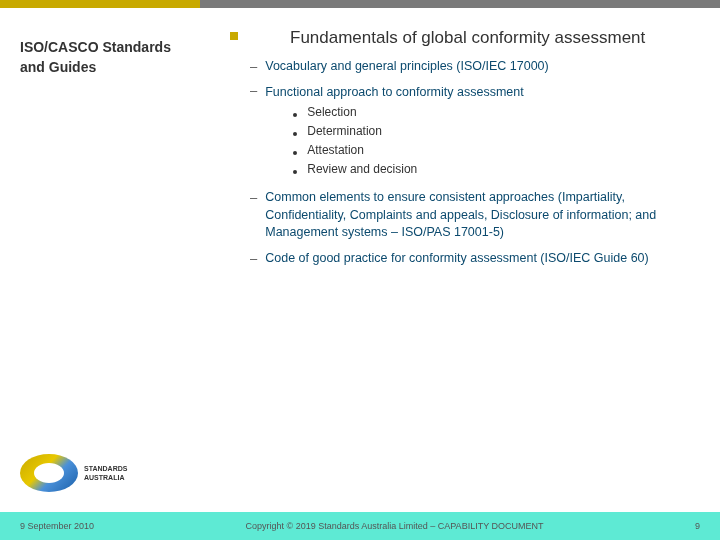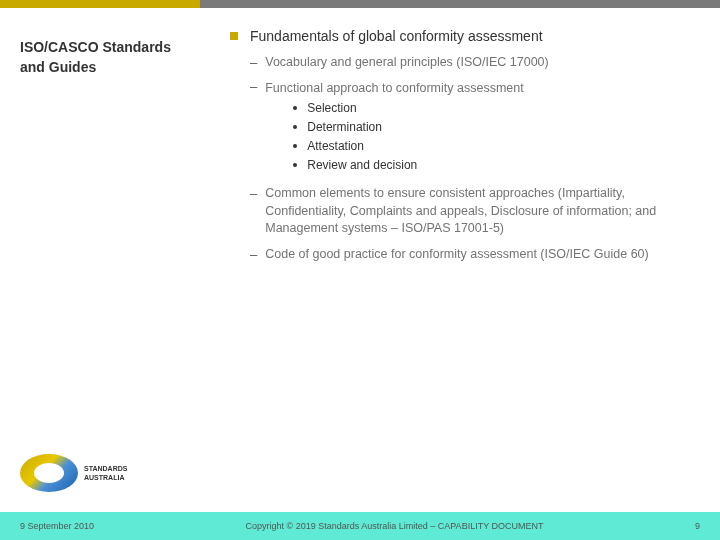--- a/index.html
+++ b/index.html
@@ -106,23 +106,24 @@
     .bullet-square {
       width: 8px;
       height: 8px;
       background: #c8a900;
       margin-top: 4px;
       margin-right: 12px;
       flex-shrink: 0;
     }
 
     .bullet-main-text {
-      font-size: 14px;
+      font-size: 17px;
       color: #333333;
       font-weight: normal;
+      margin-left: 40px;
     }
 
     .sub-items {
       margin-left: 20px;
     }
 
     .sub-item {
       display: flex;
       align-items: flex-start;
       margin-bottom: 6px;
@@ -131,32 +132,32 @@
     .dash {
       color: #555;
       margin-right: 8px;
       font-size: 13px;
       flex-shrink: 0;
       margin-top: 1px;
     }
 
     .sub-text {
       font-size: 12.5px;
-      color: #737373;
+      color: #0c4a6e;
       line-height: 1.4;
     }
 
     .sub-sub-items {
       margin-left: 28px;
       margin-top: 4px;
     }
 
     .bullet-dot {
       display: flex;
-      align-items: flex-start;
+      align-items: center;
       margin-bottom: 5px;
     }
 
     .dot {
       width: 4px;
       height: 4px;
       background: #333;
       border-radius: 50%;
       margin-top: 5px;
       margin-right: 10px;

